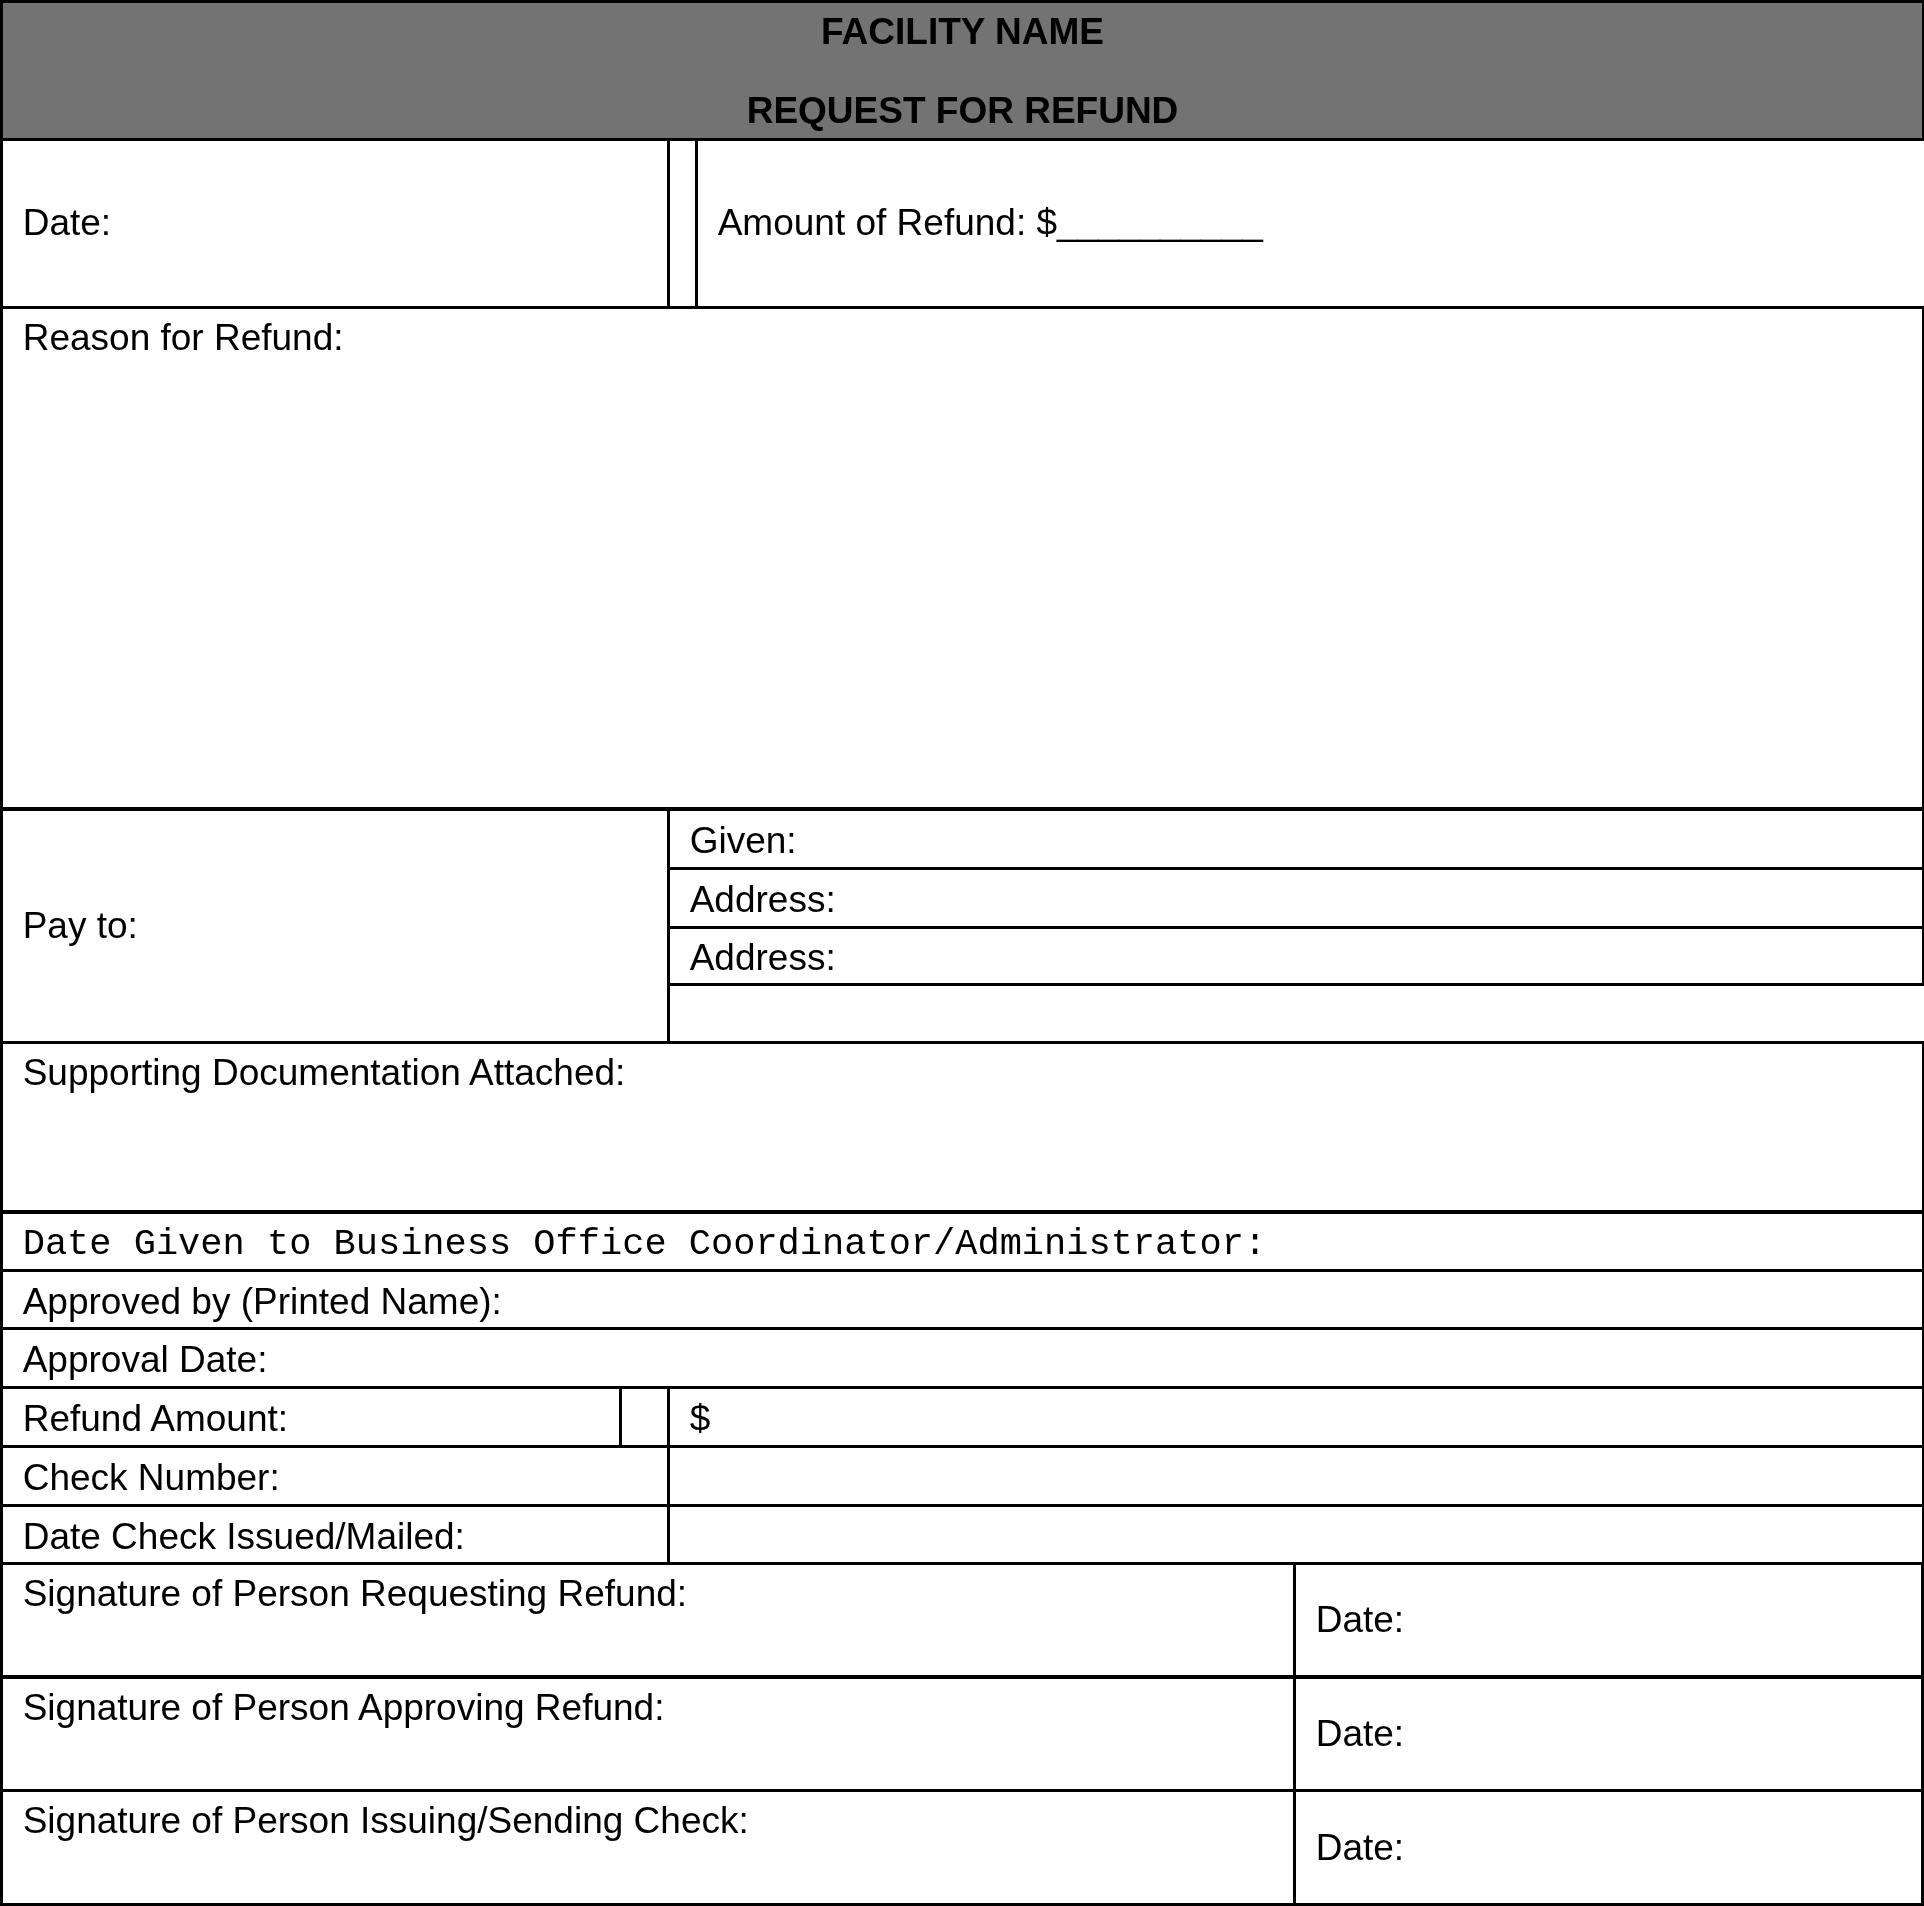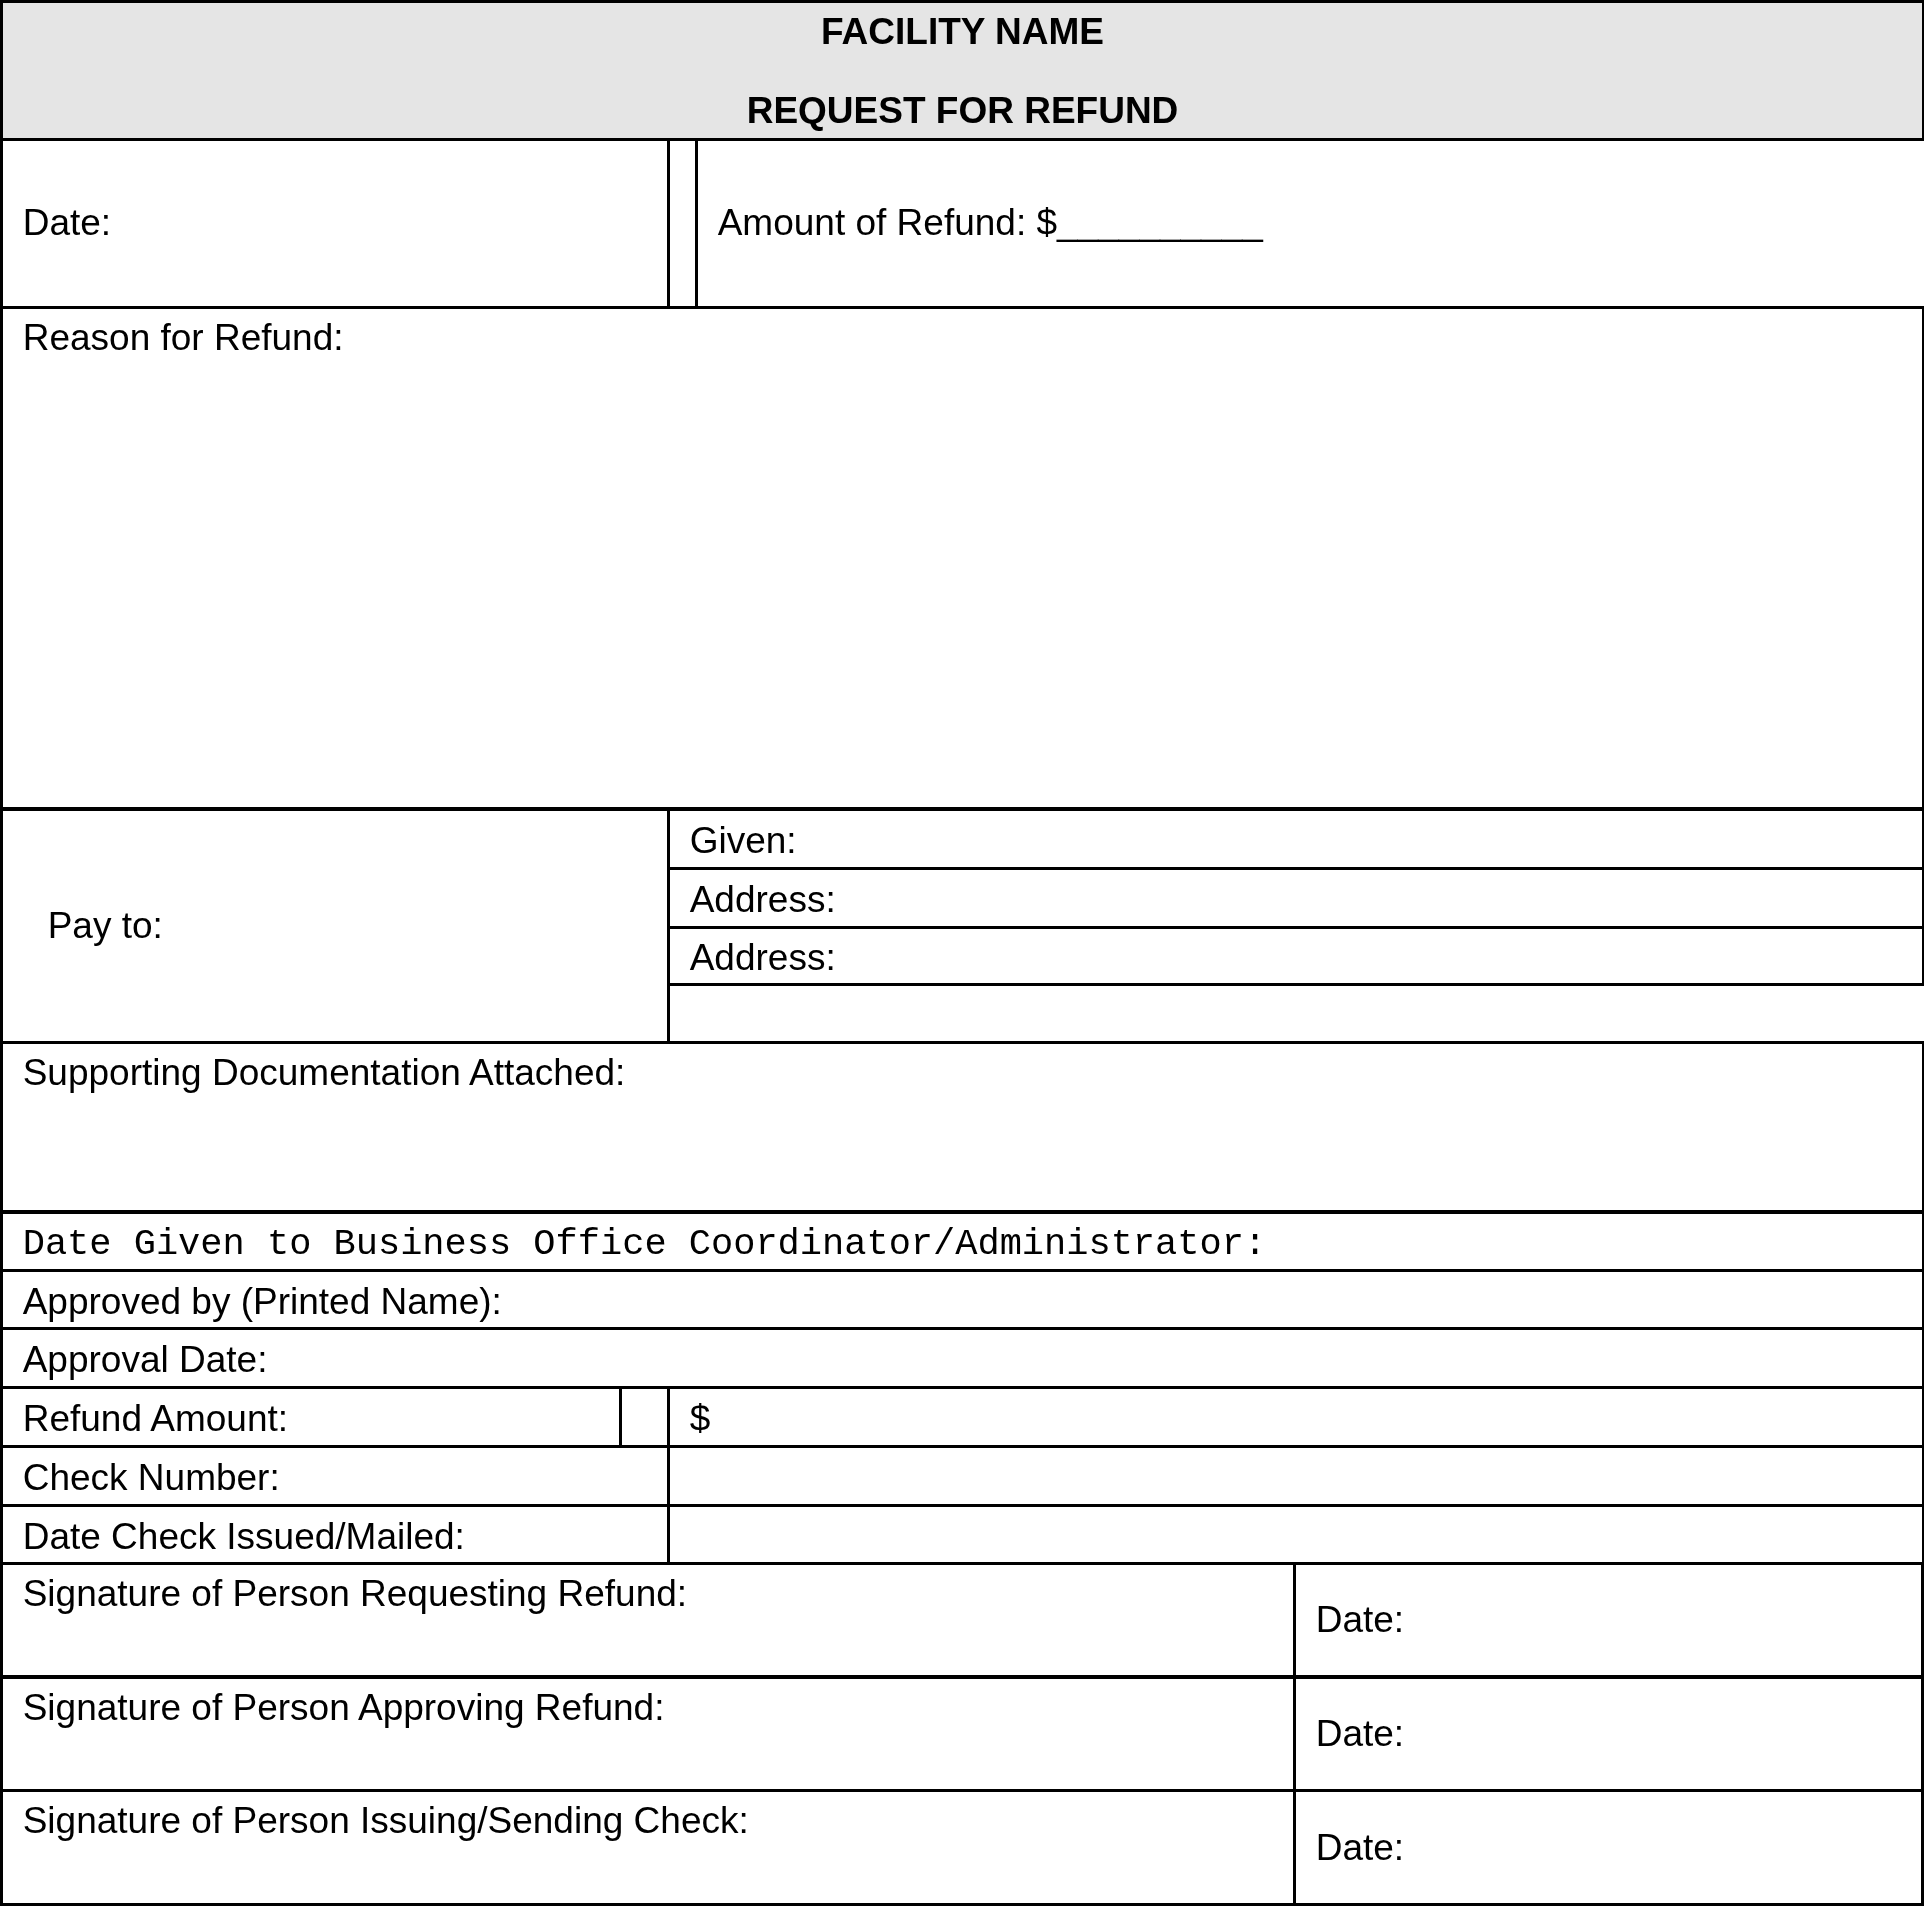--- a/index.html
+++ b/index.html
@@ -1,20 +1,20 @@
 <!DOCTYPE html>
 <html><head>
 <meta charset="utf-8">
 <style>
   html, body { margin:0; padding:0; background:#fff; }
   body { width:1925px; height:1906px; position:relative; font-family:"Liberation Sans", sans-serif; color:#000; overflow:hidden; }
   .form { position:absolute; left:0; top:0; width:1925px; height:1906px; }
   .cell { position:absolute; box-sizing:border-box; border:3px solid #000; }
   .lbl { position:absolute; font-size:37px; white-space:nowrap; }
-  .hdr { background:#e5e5e5; }
+  .hdr { background:#737373; }
   .title { position:absolute; left:0; width:100%; text-align:center; font-weight:bold; font-size:37px; }
 </style>
 </head>
 <body>
 
 <div class="form">
 
   <div class="cell hdr" style="left:0;top:0;width:1925px;height:141px;">
     <div class="title" style="top:7.9px;">FACILITY NAME</div>
     <div class="title" style="top:87px;">REQUEST FOR REFUND</div>
@@ -25,21 +25,21 @@
   </div>
   <div class="cell" style="left:667px;top:138px;width:1258px;height:171px;margin-left:28px;">
     <span class="lbl" style="left:19.7px;top:61px;">Amount of Refund:  $__________</span>
   </div>
 
   <div class="cell" style="left:0;top:306px;width:1925px;height:504px;">
     <span class="lbl" style="left:19.7px;top:7.9px;">Reason for Refund:</span>
   </div>
 
   <div class="cell" style="left:0;top:808px;width:670px;height:236px;">
-    <span class="lbl" style="left:19.7px;top:94px;margin-left:25px;">Pay to:</span>
+    <span class="lbl" style="left:19.7px;top:94px;">Pay to:</span>
   </div>
   <div class="cell" style="left:667px;top:808px;width:1258px;height:62px;">
     <span class="lbl" style="left:19.7px;top:8.9px;">Given:</span>
   </div>
   <div class="cell" style="left:667px;top:867px;width:1258px;height:62px;">
     <span class="lbl" style="left:19.7px;top:8.9px;">Address:</span>
   </div>
   <div class="cell" style="left:667px;top:926px;width:1258px;height:60px;">
     <span class="lbl" style="left:19.7px;top:7.9px;">Address:</span>
   </div>

